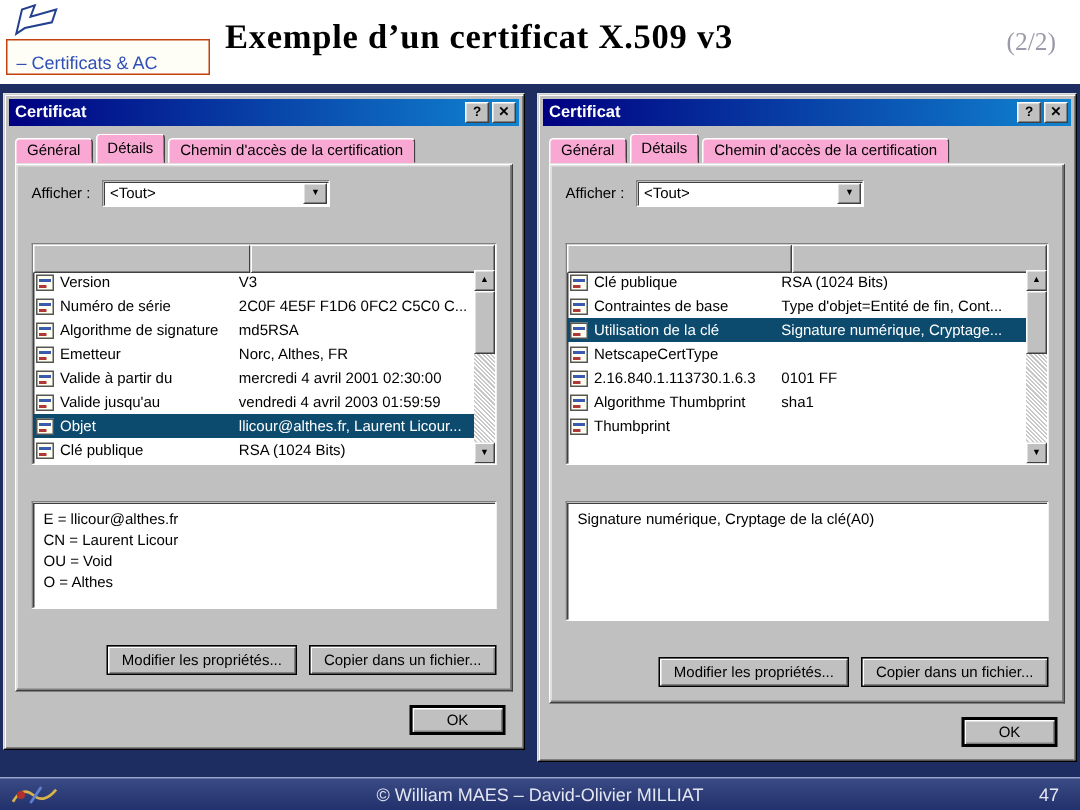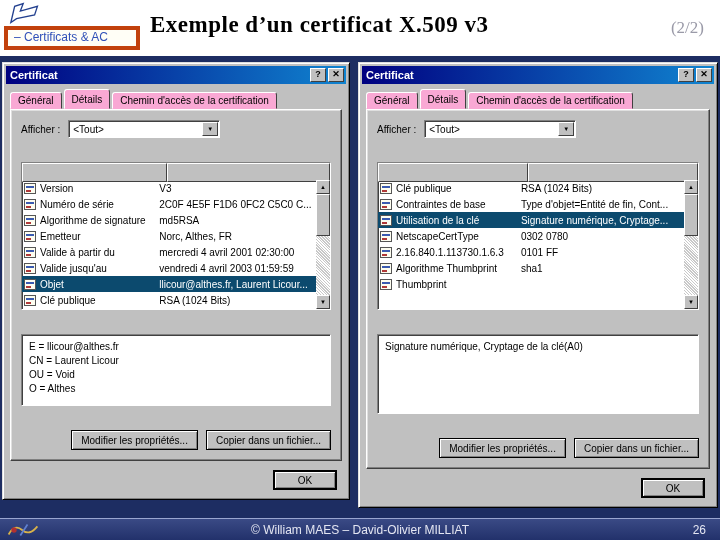--- a/index.html
+++ b/index.html
@@ -4,21 +4,21 @@
 <style>
   * { box-sizing: border-box; margin: 0; padding: 0; }
   html,body { width:720px; height:540px; }
   body { font-family:"Liberation Sans", sans-serif; overflow:hidden; }
   #slide { position:relative; width:720px; height:540px; background:#1d2d62; overflow:hidden; }
 
   
   .header { position:absolute; top:0; left:0; right:0; height:56px; background:#ffffff; }
   .doodle { position:absolute; left:8px; top:1px; width:38px; height:24px; }
   .section-box { position:absolute; left:4px; top:26px; width:136px; height:24px;
-    border:4px solid #c2410c; display:flex; align-items:flex-start; padding-left:6px;
+    border:1px solid #c2410c; display:flex; align-items:flex-end; padding-left:6px;
     color:#3050b8; font-size:12px; background:#fffef6; }
   .slide-title { position:absolute; left:150px; top:12px; font-size:23px; font-weight:bold;
     color:#000000; font-family:"Liberation Serif", serif; letter-spacing:0.5px; }
   .page-indicator { position:absolute; right:16px; top:18px; font-size:17px; color:#9a9aa8;
     font-family:"Liberation Serif", serif; }
 
   
   .footer { position:absolute; bottom:0; left:0; right:0; height:22px;
     background:linear-gradient(180deg,#3a4a85,#22316b); border-top:1px solid #9aa6d0; }
   .footer-logo { position:absolute; left:6px; top:2px; width:34px; height:18px; }
@@ -241,21 +241,20 @@
               <span class="cell c2">Type d'objet=Entité de fin, Cont...</span>
             </div>
               <div class="lv-row selected">
               <span class="field-icon"></span>
               <span class="cell c1">Utilisation de la clé</span>
               <span class="cell c2">Signature numérique, Cryptage...</span>
             </div>
               <div class="lv-row">
               <span class="field-icon"></span>
               <span class="cell c1">NetscapeCertType</span>
-              <span class="cell c2">0302 0780</span>
             </div>
               <div class="lv-row">
               <span class="field-icon"></span>
               <span class="cell c1">2.16.840.1.113730.1.6.3</span>
               <span class="cell c2">0101 FF</span>
             </div>
               <div class="lv-row">
               <span class="field-icon"></span>
               <span class="cell c1">Algorithme Thumbprint</span>
               <span class="cell c2">sha1</span>
@@ -287,16 +286,16 @@
     </div>
   </div>
 
   <div class="footer">
     <svg class="footer-logo" viewBox="0 0 36 20">
       <path d="M2 15 Q9 3 17 10 T34 6" stroke="#d8b24a" fill="none" stroke-width="2"></path>
       <circle cx="8" cy="10" r="3" fill="#b03030"></circle>
       <path d="M15 16 L23 4" stroke="#6080d0" stroke-width="2"></path>
     </svg>
     <span class="footer-credit">© William MAES – David-Olivier MILLIAT</span>
-    <span class="page-number">26</span>
+    <span class="page-number">47</span>
   </div>
 
 </div>
 
 </body></html>

